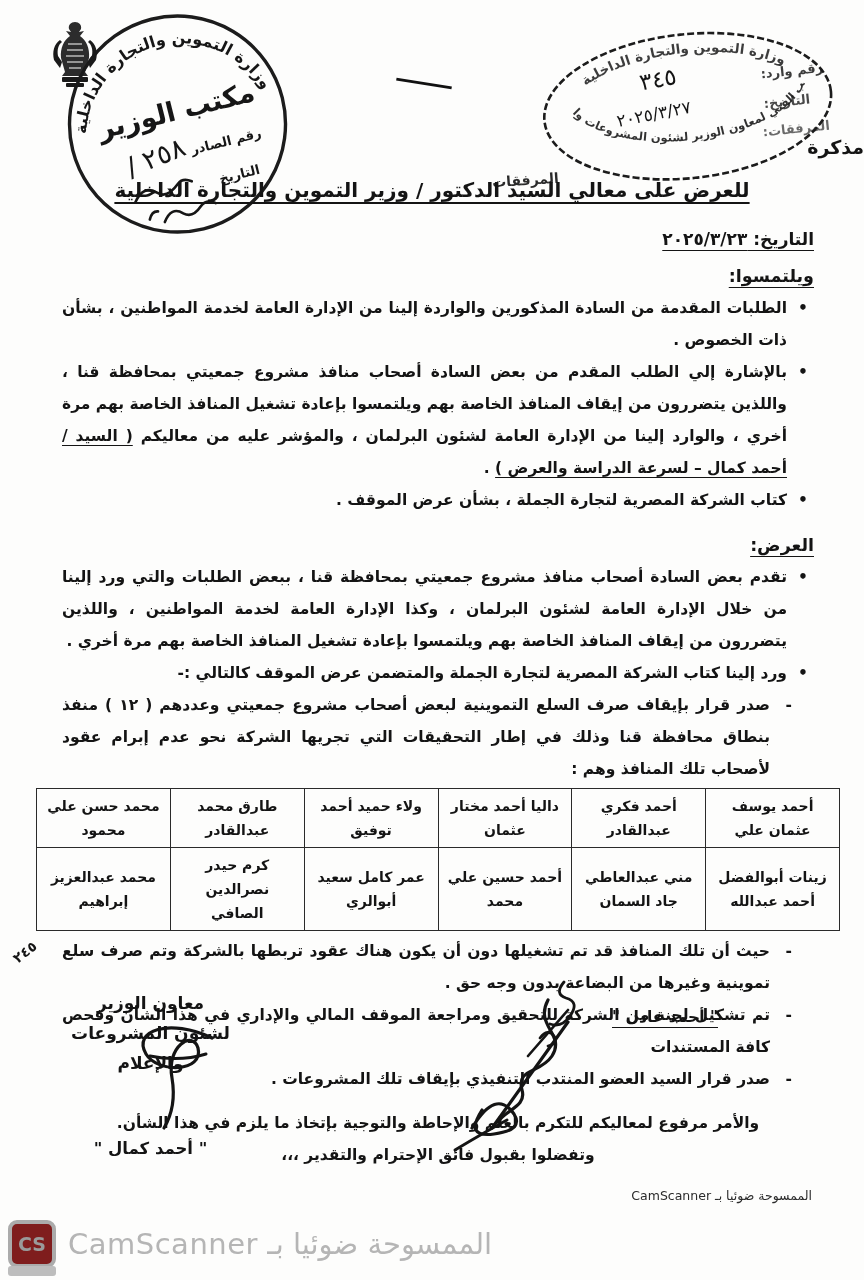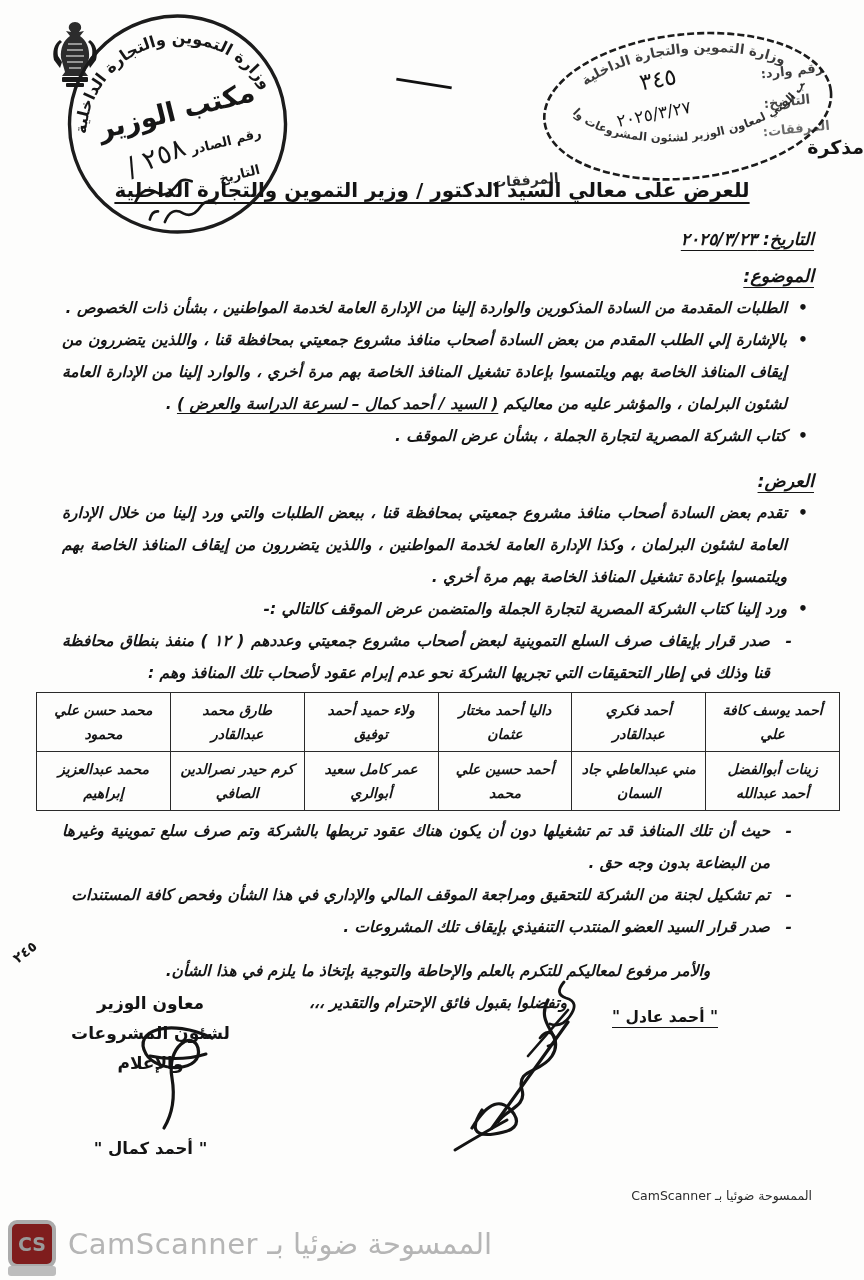--- a/index.html
+++ b/index.html
@@ -11,21 +11,21 @@
   
   .stamp-left{position:absolute;left:58px;top:4px;transform:rotate(-14deg);z-index:1;}
   .stamp-right{position:absolute;left:532px;top:22px;transform:rotate(-6deg);z-index:1;}
   .eagle{position:absolute;left:46px;top:18px;z-index:2;}
   .dash-mark{position:absolute;left:396px;top:82px;width:56px;border-top:3.5px solid #111;
     transform:rotate(9deg);z-index:2;}
   .frag{position:absolute;left:492px;top:172px;font-weight:bold;font-size:14px;
     transform:rotate(-4deg);z-index:3;opacity:.9;}
   
   .content{position:absolute;top:226px;right:50px;left:62px;z-index:4;
-    font-size:15.5px;font-weight:bold;line-height:32px;text-align:justify;font-style:italic;}
+    font-size:15.5px;font-weight:bold;line-height:32px;text-align:justify;}
   .memo-title{position:absolute;top:136px;left:0;width:100%;text-align:right;
     font-size:19px;font-weight:bold;z-index:4;}
   .addressee{position:absolute;top:178px;left:0;width:100%;text-align:center;
     font-size:20px;font-weight:bold;z-index:4;
     text-decoration:underline;text-underline-offset:5px;}
   .line-date{font-size:17px;text-decoration:underline;text-underline-offset:5px;
     margin-bottom:10px;line-height:26px;}
   .sec-head{font-size:17.5px;text-decoration:underline;text-underline-offset:5px;
     line-height:28px;margin:2px 0 2px 0;}
   .gap{height:13px;}
@@ -129,35 +129,35 @@
   <div class="dash-mark"></div>
 
   <div class="frag">المرفقات</div>
 
   <div class="memo-title">مذكرة</div>
   <div class="addressee">للعرض على معالي السيد الدكتور / وزير التموين والتجارة الداخلية</div>
 
   <div class="content">
     <div class="line-date">التاريخ: ٢٠٢٥/٣/٢٣</div>
 
-    <div class="sec-head">الموضوع:</div>
+    <div class="sec-head">ويلتمسوا:</div>
     <div class="bullet">الطلبات المقدمة من السادة المذكورين والواردة إلينا من الإدارة العامة لخدمة المواطنين ، بشأن ذات الخصوص .</div>
     <div class="bullet"><span>بالإشارة إلي الطلب المقدم من بعض السادة أصحاب منافذ مشروع جمعيتي بمحافظة قنا ، واللذين يتضررون من إيقاف المنافذ الخاصة بهم ويلتمسوا بإعادة تشغيل المنافذ الخاصة بهم مرة أخري ، والوارد إلينا من الإدارة العامة لشئون البرلمان ، والمؤشر عليه من معاليكم </span><span class="u">( السيد / أحمد كمال – لسرعة الدراسة والعرض )</span><span> .</span></div>
     <div class="bullet">كتاب الشركة المصرية لتجارة الجملة ، بشأن عرض الموقف .</div>
 
     <div class="gap"></div>
     <div class="sec-head">العرض:</div>
     <div class="bullet">تقدم بعض السادة أصحاب منافذ مشروع جمعيتي بمحافظة قنا ، ببعض الطلبات والتي ورد إلينا من خلال الإدارة العامة لشئون البرلمان ، وكذا الإدارة العامة لخدمة المواطنين ، واللذين يتضررون من إيقاف المنافذ الخاصة بهم ويلتمسوا بإعادة تشغيل المنافذ الخاصة بهم مرة أخري .</div>
     <div class="bullet">ورد إلينا كتاب الشركة المصرية لتجارة الجملة والمتضمن عرض الموقف كالتالي :-</div>
     <div class="dash-item">صدر قرار بإيقاف صرف السلع التموينية لبعض أصحاب مشروع جمعيتي وعددهم ( ١٢ ) منفذ بنطاق محافظة قنا وذلك في إطار التحقيقات التي تجريها الشركة نحو عدم إبرام عقود لأصحاب تلك المنافذ وهم :</div>
 
     <table class="nametable">
       <tbody>
           <tr>
-        <td>أحمد يوسف كافة علي</td>
+        <td>أحمد يوسف عثمان علي</td>
         <td>أحمد فكري عبدالقادر</td>
         <td>داليا أحمد مختار عثمان</td>
         <td>ولاء حميد أحمد توفيق</td>
         <td>طارق محمد عبدالقادر</td>
         <td>محمد حسن علي محمود</td>
       </tr>
       <tr>
         <td>زينات أبوالفضل أحمد عبدالله</td>
         <td>مني عبدالعاطي جاد السمان</td>
         <td>أحمد حسين علي محمد</td>

